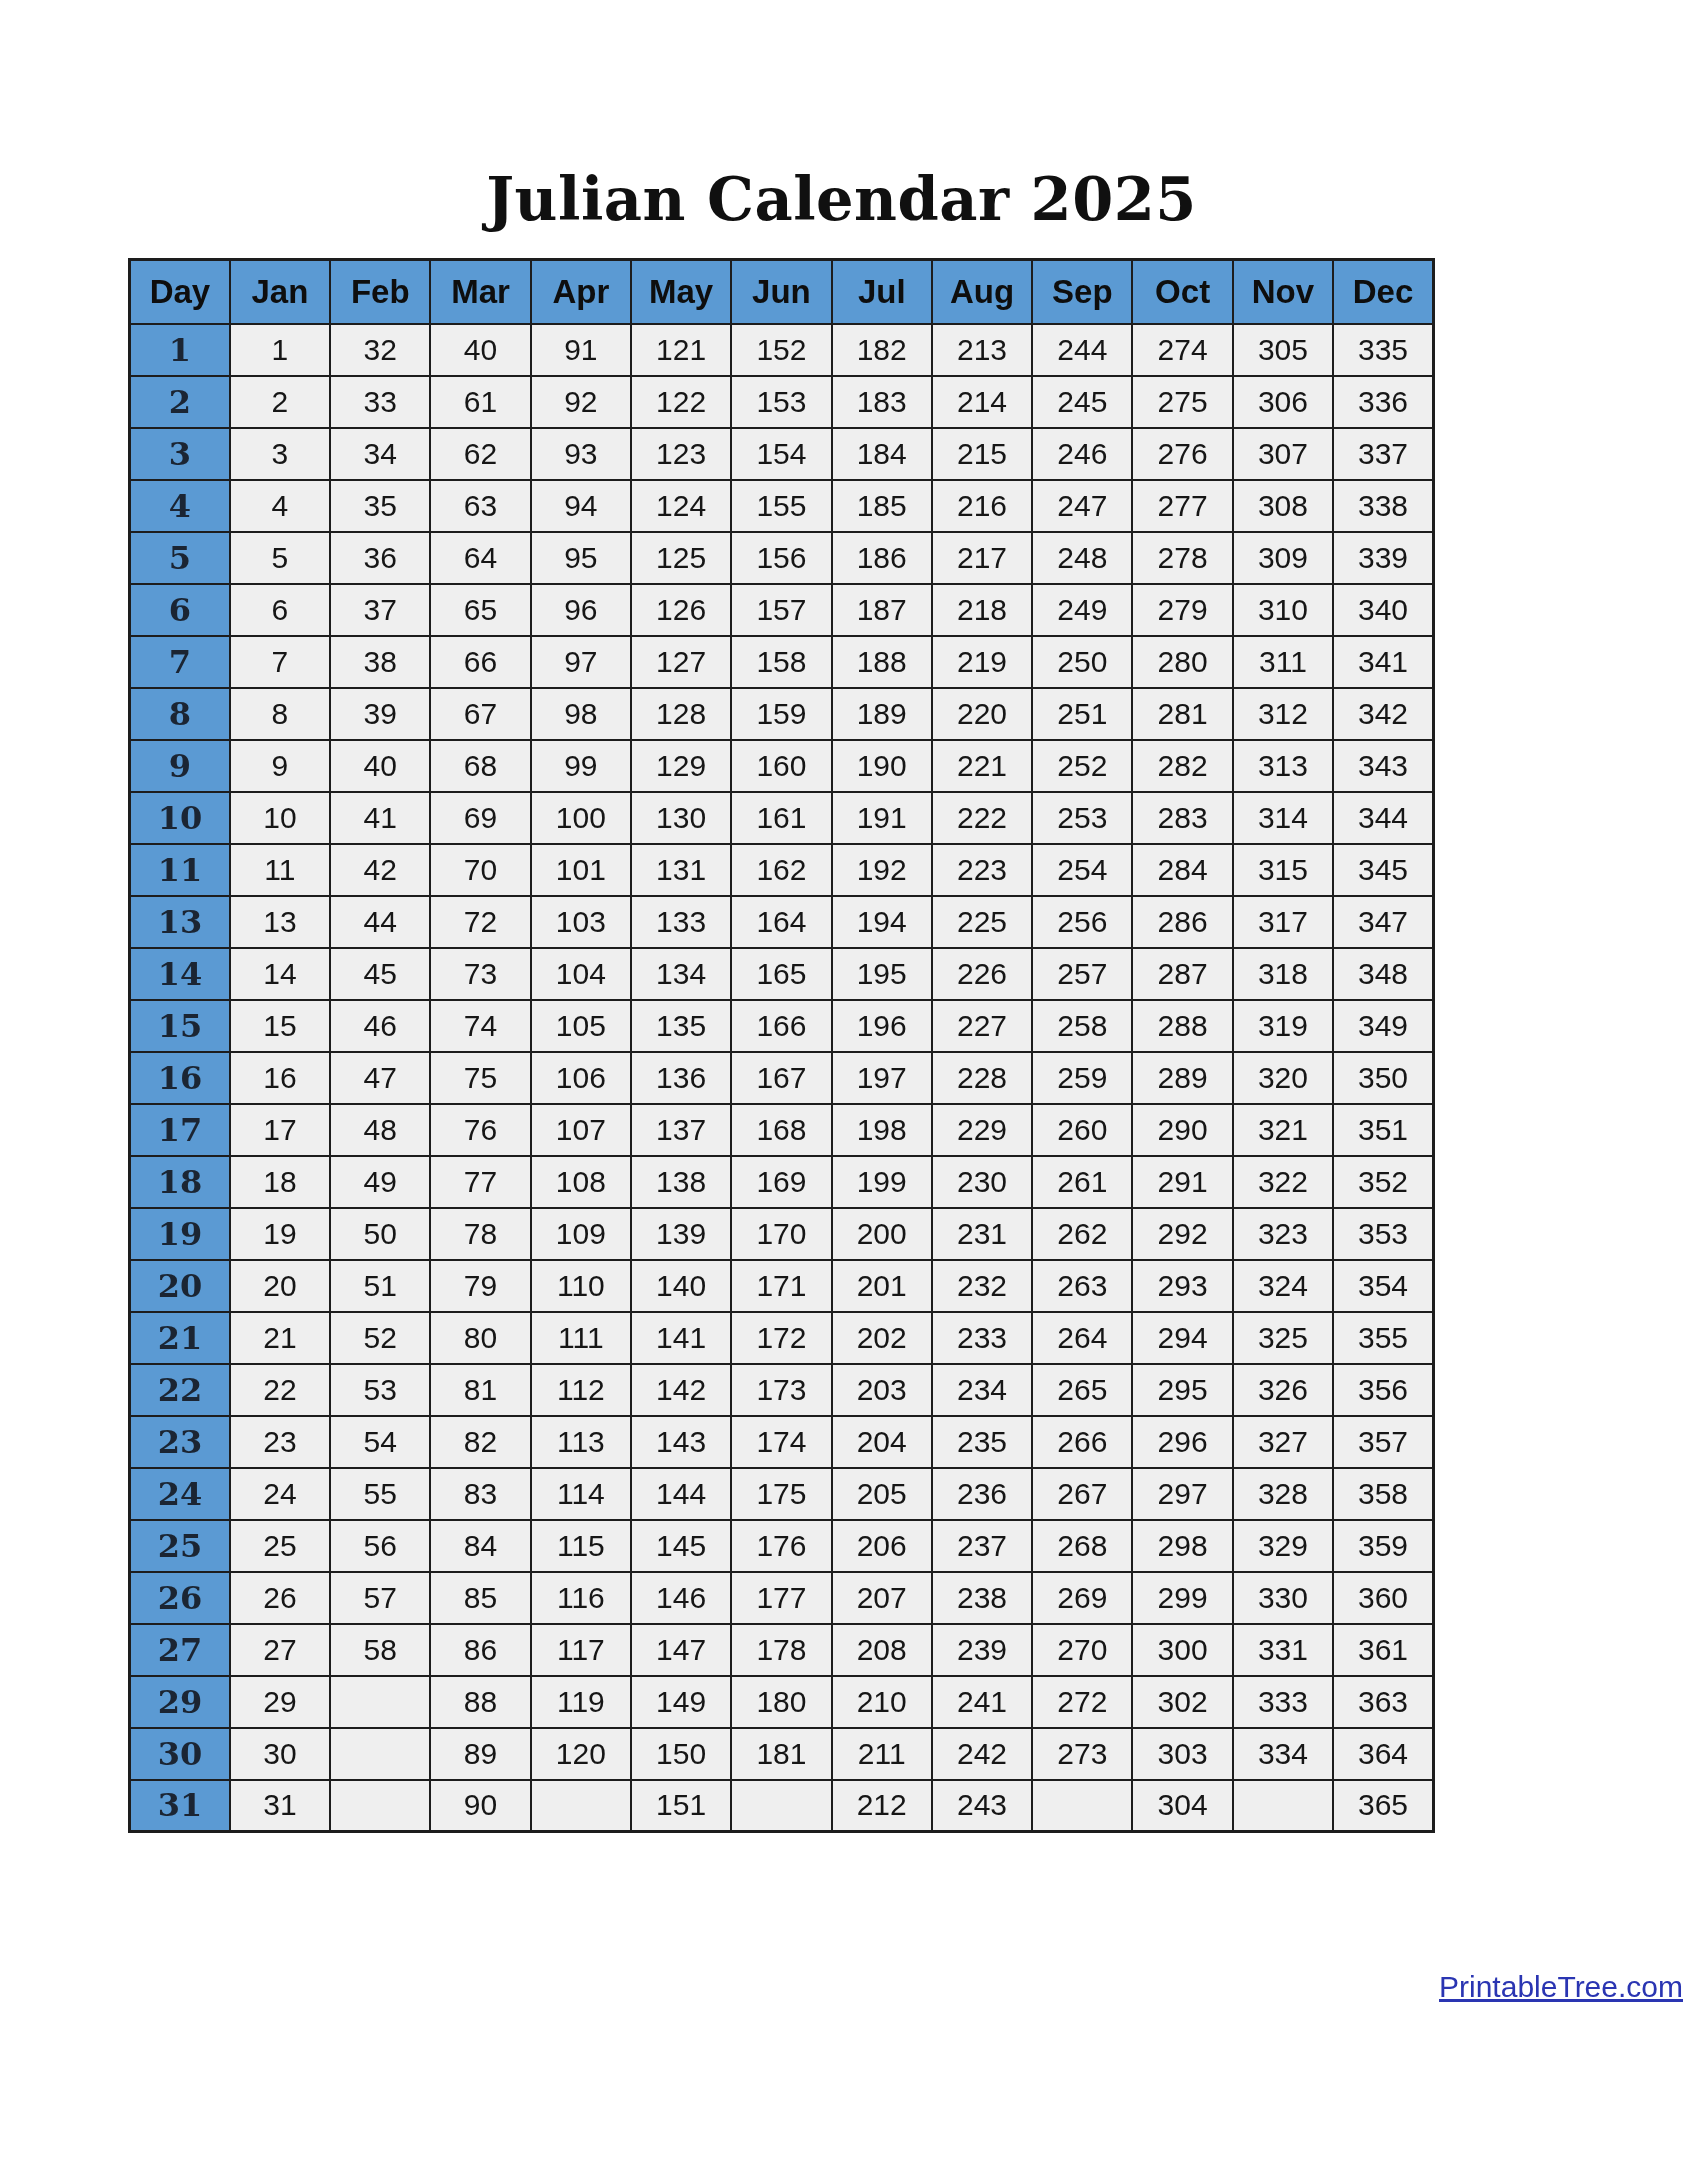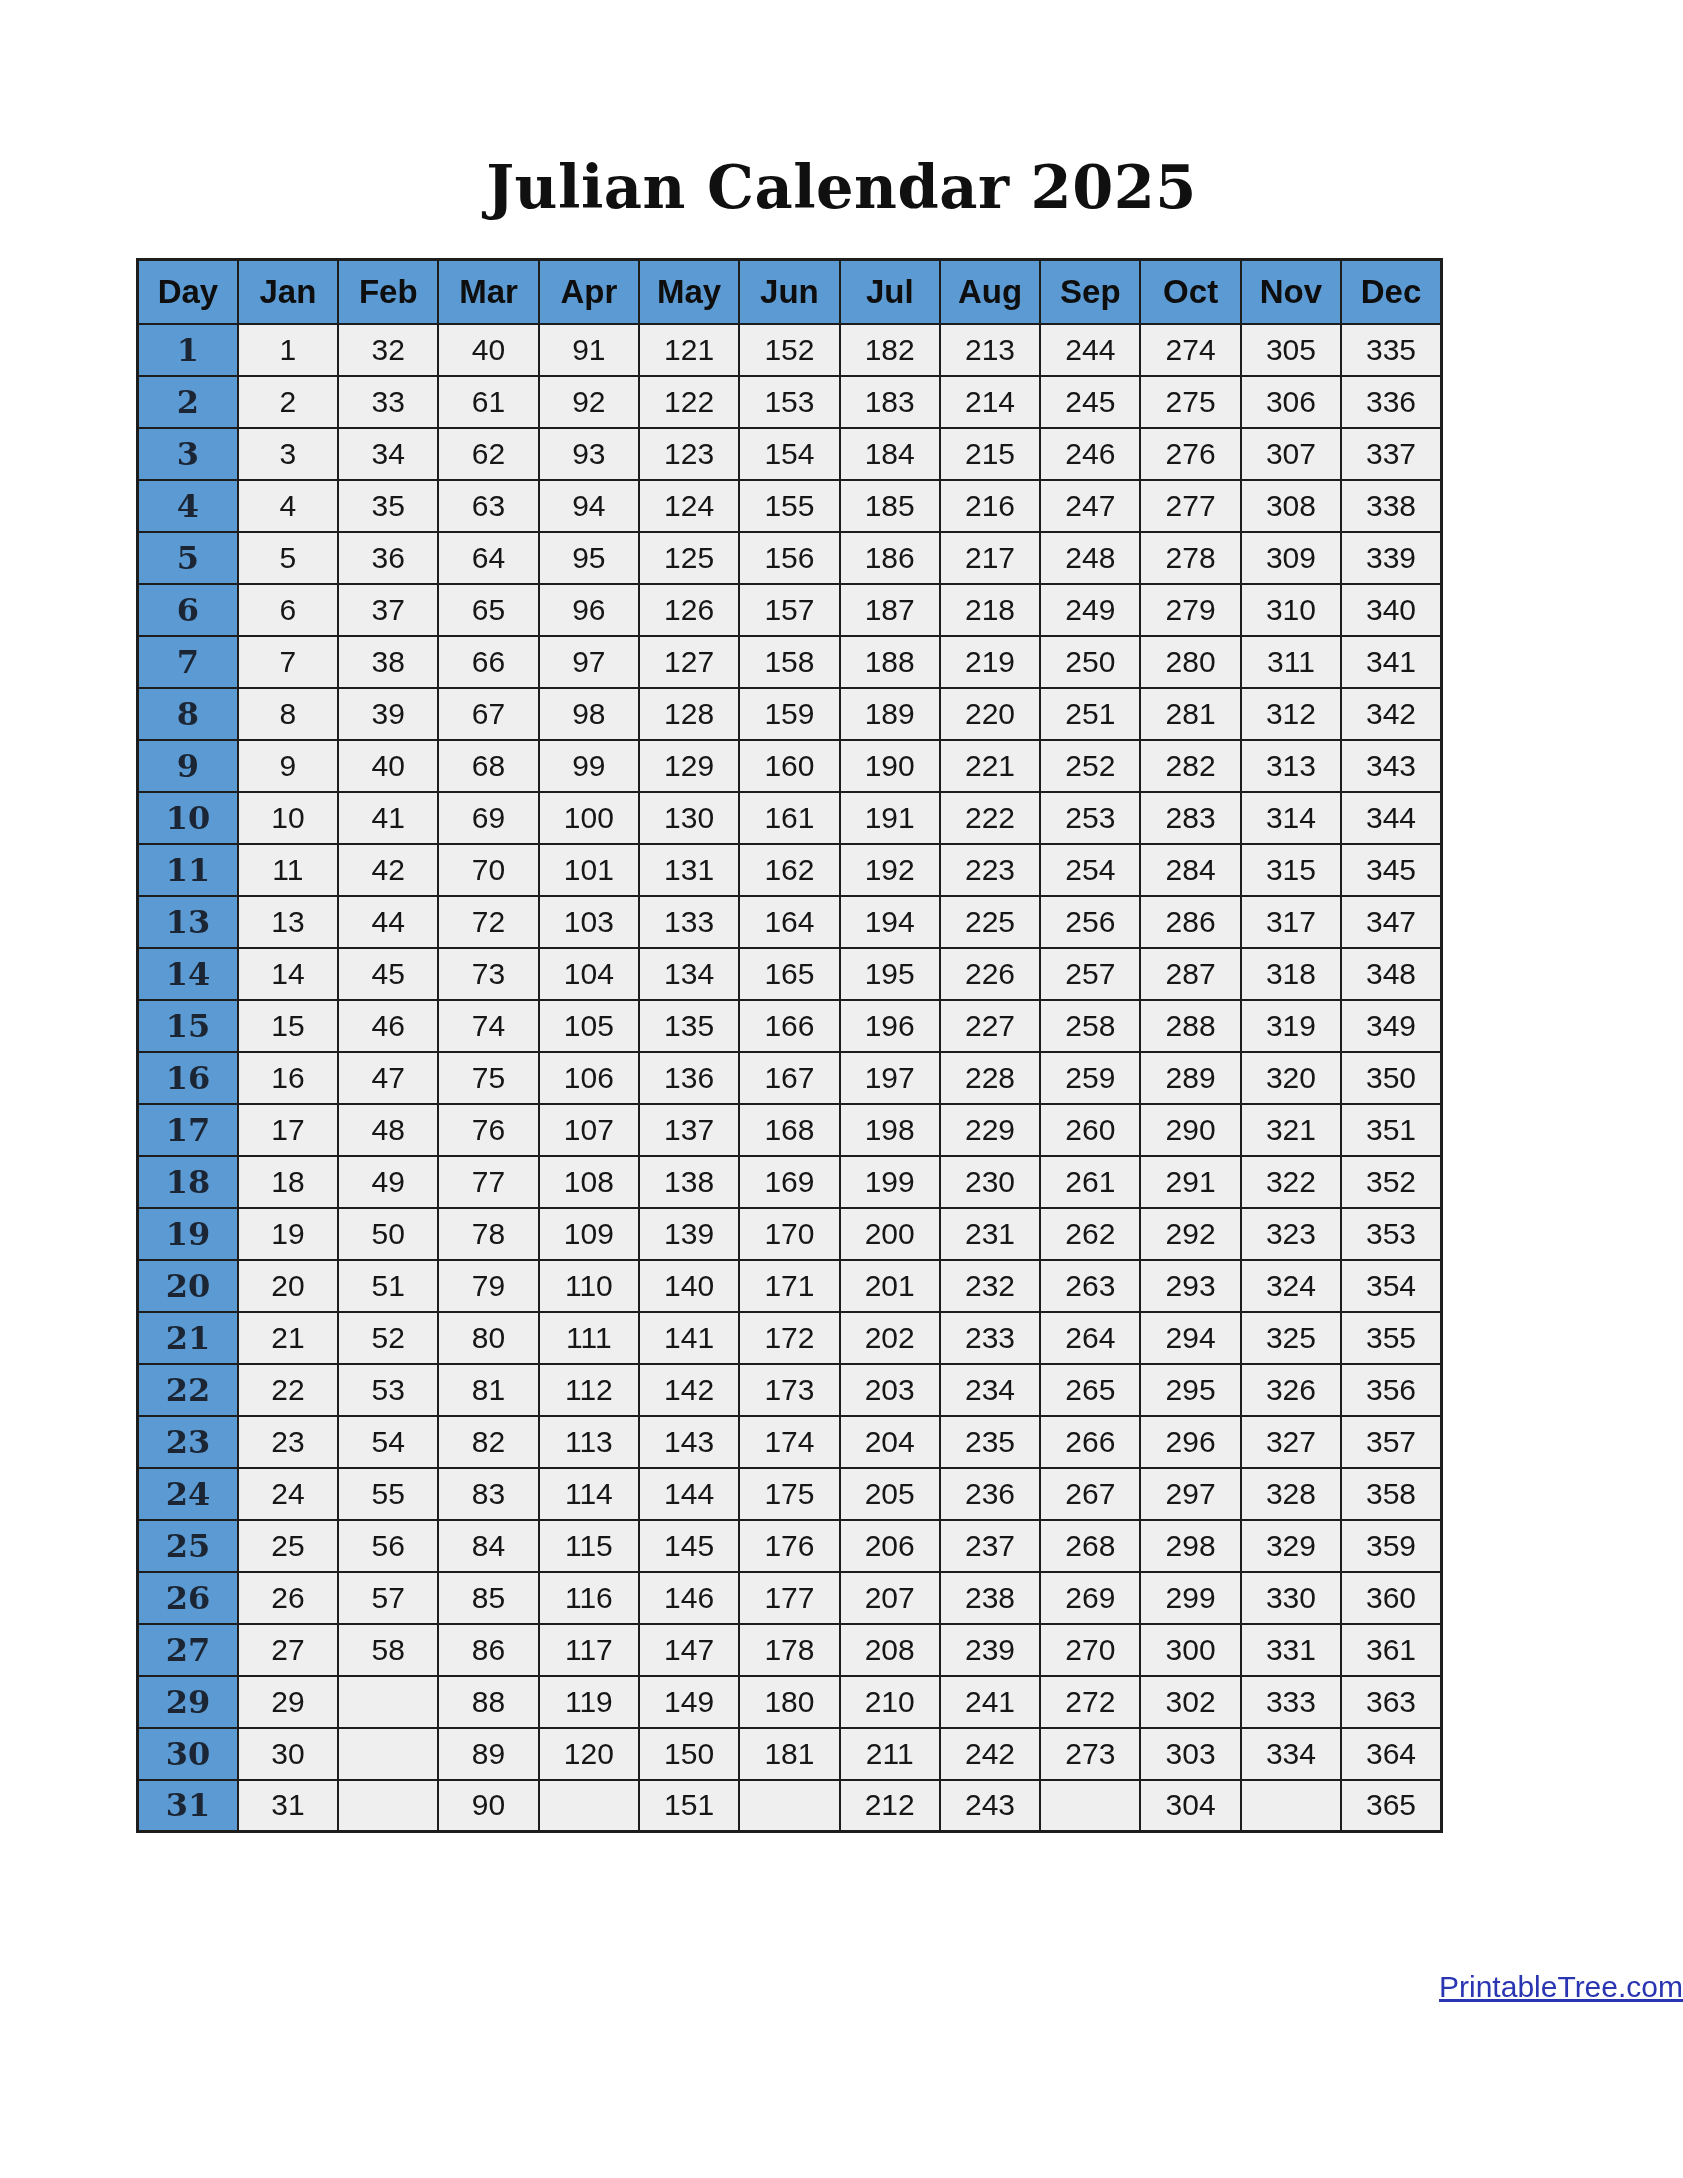--- a/index.html
+++ b/index.html
@@ -9,28 +9,28 @@
     --border:#1d1d1d;
     --link:#2a35b2;
     --text:#141414;
   }
   html,body{margin:0;padding:0;}
   body{
     width:1683px;height:2178px;background:#ffffff;position:relative;
     font-family:"Liberation Sans",sans-serif;color:var(--text);
   }
   .title{
-    position:absolute;top:156px;left:0;width:100%;margin:0;
+    position:absolute;top:168px;left:0;width:100%;margin:0;
     text-align:center;
     font-family:"DejaVu Serif","Liberation Serif",serif;
     font-weight:700;font-size:59px;line-height:1.1;color:#101010;
     letter-spacing:0.5px;
   }
   table.cal{
-    position:absolute;top:258px;left:136px;width:1307px;
+    position:absolute;top:258px;left:128px;width:1307px;
     border-collapse:collapse;table-layout:fixed;
     border:3px solid var(--border);
   }
   .cal th,.cal td{
     border:2px solid var(--border);
     text-align:center;vertical-align:middle;
     padding:0;overflow:hidden;white-space:nowrap;
   }
   .cal thead tr{height:64px;}
   .cal tbody tr{height:52px;}

